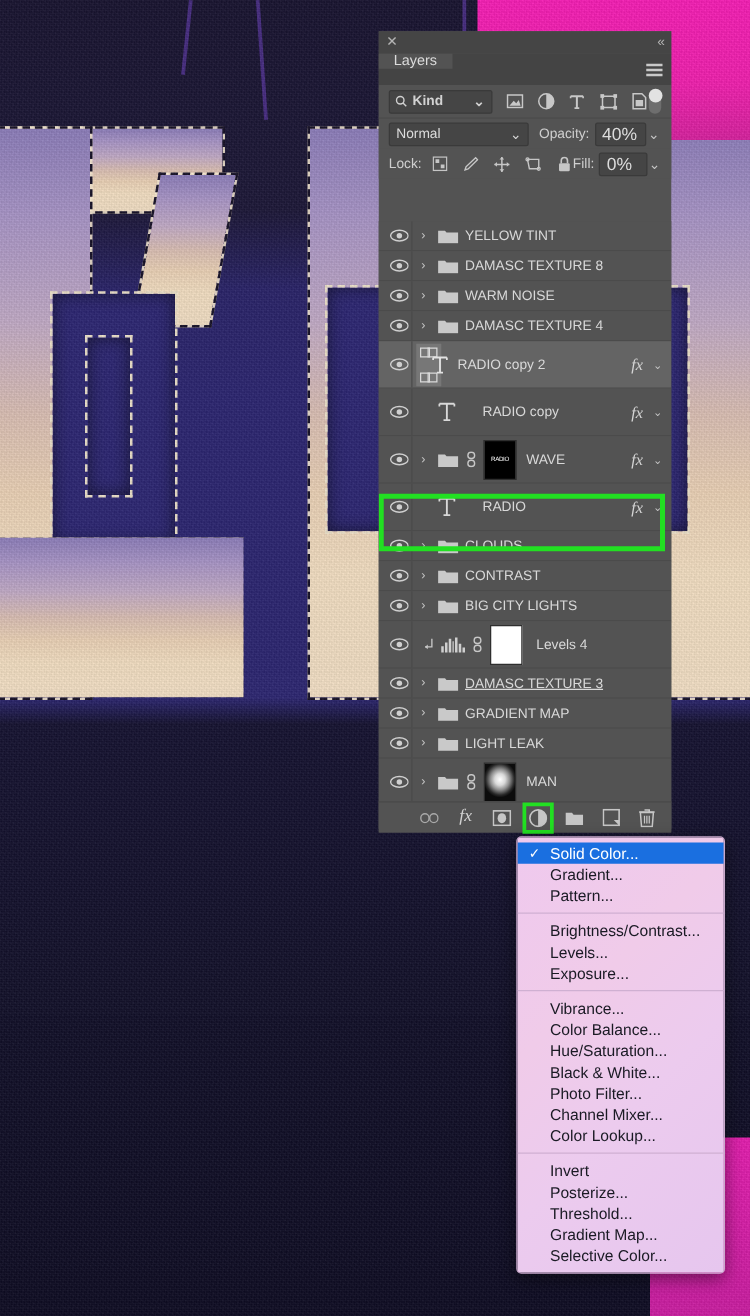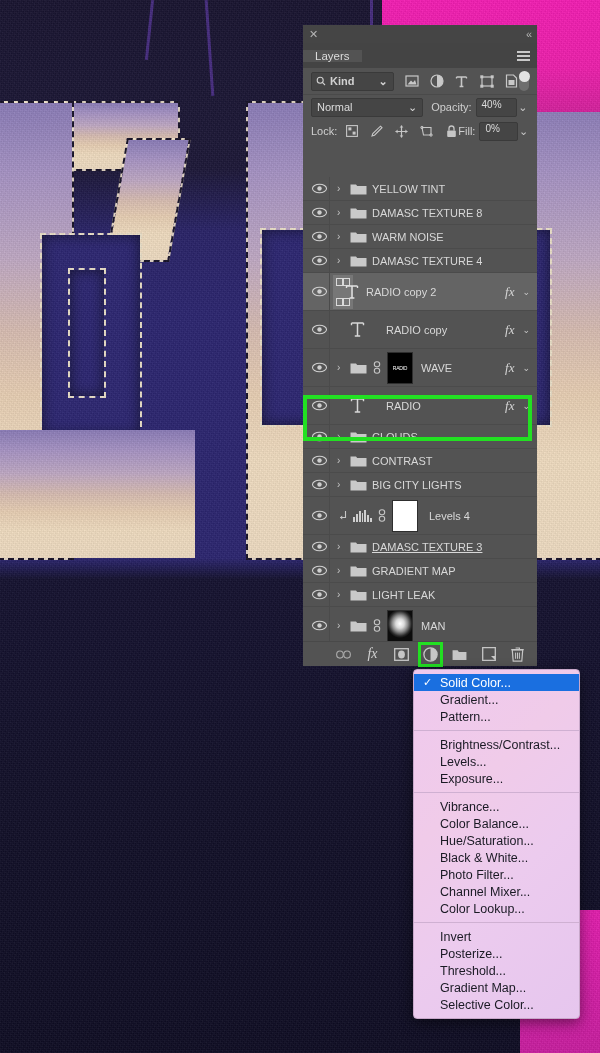--- a/index.html
+++ b/index.html
@@ -87,21 +87,21 @@
   .panel-titlebar {
     height: 18px; background: #454545;
     display: flex; align-items: center; justify-content: space-between;
     padding: 0 6px;
   }
   .tb-close { color: #b4b4b4; font-size: 11px; line-height: 1; }
   .tb-collapse { color: #b4b4b4; font-size: 11px; line-height: 1; letter-spacing: -1px; }
 
   .panel-tabs {
     height: 25px; background: #444444;
-    display: flex; align-items: center; position: relative;
+    display: flex; align-items: flex-start; position: relative;
   }
   .tab-active {
     background: #535353; color: #dcdcdc;
     padding: 0 12px; display: flex; align-items: center;
     font-size: 11.5px;
   }
   .panel-menu-btn {
     position: absolute; right: 7px; top: 8px;
     width: 13px; height: 10px;
     display: flex; flex-direction: column; justify-content: space-between;
@@ -141,22 +141,22 @@
     width: 128px; height: 19px; background: #454545;
     border: 1px solid #3a3a3a; border-radius: 2px;
     display: flex; align-items: center; padding: 0 5px;
     font-size: 11px; position: relative; color: #dcdcdc;
   }
   .blend-select .caret { position:absolute; right: 5px; }
   .lbl { font-size: 11px; color: #cfcfcf; margin-left: 8px; }
   .num-field {
     width: 46px; height: 19px; background: #454545;
     border: 1px solid #3a3a3a; border-radius: 2px;
-    display:flex; padding: 0 5px;
-    font-size: 10px; margin-left: 4px; color: #dcdcdc;
+    display:flex; align-items:center; padding: 0 5px;
+    font-size: 14px; margin-left: 4px; color: #dcdcdc;
   }
   .mini-caret {
     width: 14px; height: 19px; display:flex; align-items:center; justify-content:center;
     color:#c8c8c8;
   }
   .lock-icons { display:flex; align-items:center; gap: 12px; margin-left: 8px; }
   .lk { width: 13px; height: 13px; color:#c9c9c9; display:flex; align-items:center; justify-content:center; }
 
   
   .layer-list {

